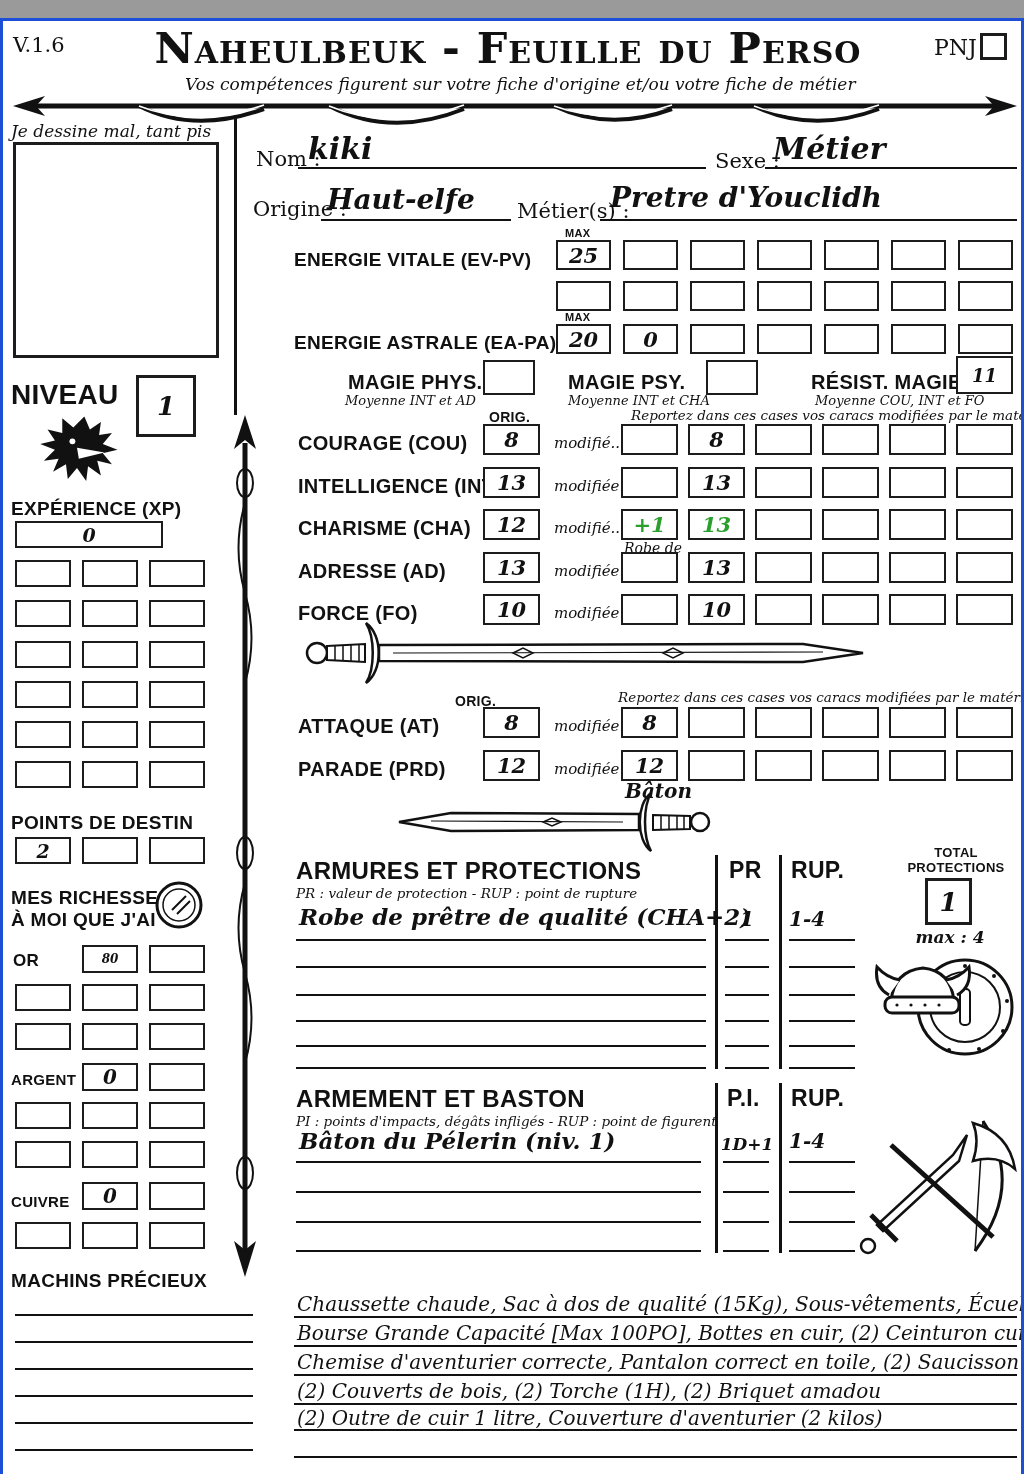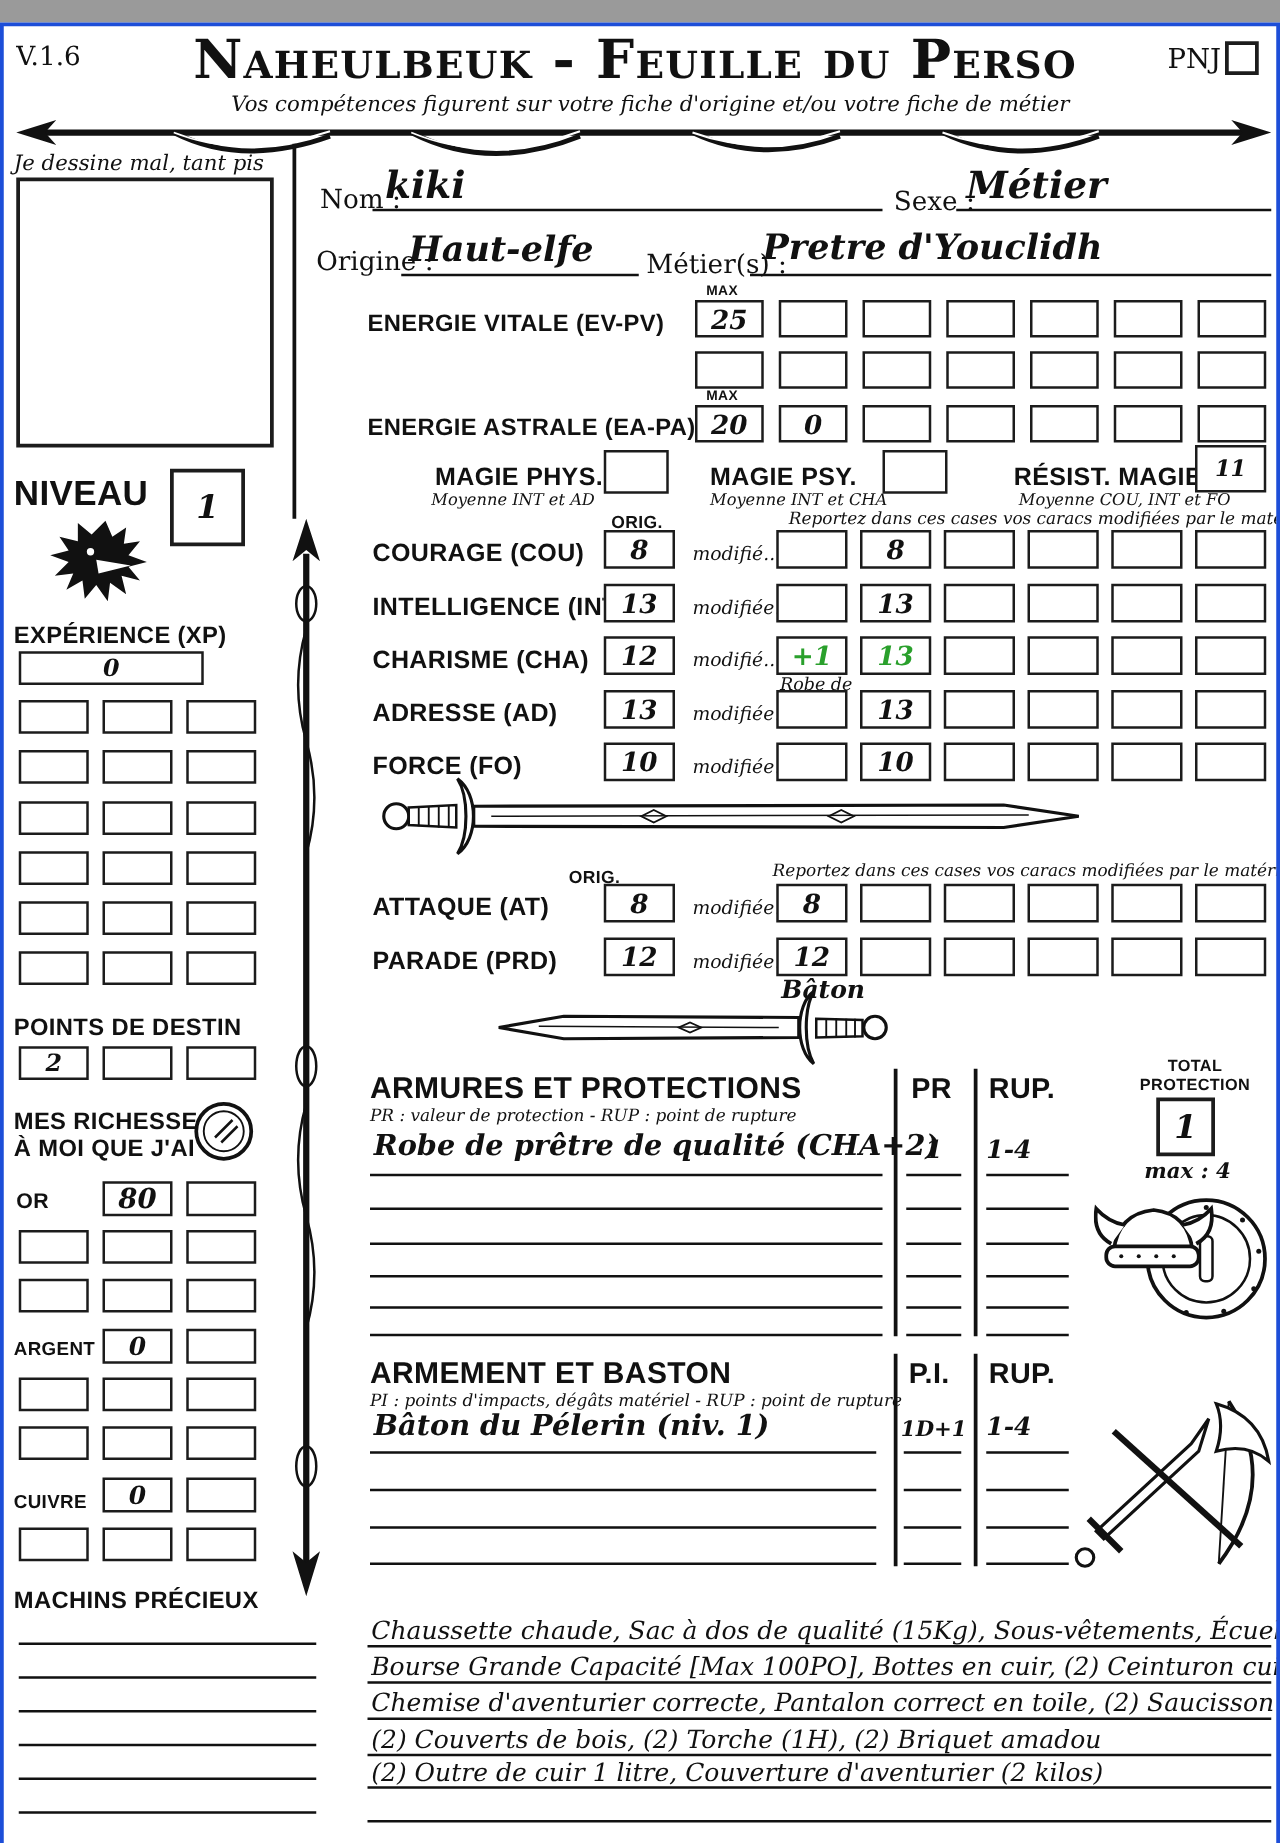--- a/index.html
+++ b/index.html
@@ -92,21 +92,21 @@
   <div class="lbl" style="left:8px;top:866px;font-size:19px;">MES RICHESSES</div>
   <div class="lbl" style="left:8px;top:888px;font-size:19px;">À MOI QUE J'AI</div>
   <svg class="abs" style="left:150px;top:858px;" width="52" height="52" viewBox="0 0 52 52">
     <circle cx="26" cy="26" r="22" fill="#fff" stroke="#111" stroke-width="3"></circle>
     <circle cx="26" cy="26" r="16" fill="none" stroke="#111" stroke-width="1.5"></circle>
     <path d="M19,31 L33,17 M24,35 L37,22" stroke="#111" stroke-width="2" fill="none"></path>
   </svg>
 
   <div class="lbl" style="left:10px;top:930px;font-size:17px;">OR</div>
   <div class="box" style="left:79px;top:924px;width:56px;height:28px;">
-      <span class="hw" style="font-size:22px;">80</span>
+      <span class="hw" style="font-size:12px;">80</span>
     </div>
   <div class="box" style="left:146px;top:924px;width:56px;height:28px;"></div>
   <div class="box" style="left:12px;top:963px;width:56px;height:27px;"></div>
   <div class="box" style="left:79px;top:963px;width:56px;height:27px;"></div>
   <div class="box" style="left:146px;top:963px;width:56px;height:27px;"></div>
   <div class="box" style="left:12px;top:1002px;width:56px;height:27px;"></div>
   <div class="box" style="left:79px;top:1002px;width:56px;height:27px;"></div>
   <div class="box" style="left:146px;top:1002px;width:56px;height:27px;"></div>
 
   <div class="lbl" style="left:8px;top:1050px;font-size:15px;">ARGENT</div>
@@ -372,21 +372,21 @@
   <div class="uline" style="left:722px;top:999px;width:44px;"></div>
   <div class="uline" style="left:786px;top:999px;width:66px;"></div>
   <div class="uline" style="left:293px;top:1024px;width:410px;"></div>
   <div class="uline" style="left:722px;top:1024px;width:44px;"></div>
   <div class="uline" style="left:786px;top:1024px;width:66px;"></div>
   <div class="uline" style="left:293px;top:1046px;width:410px;"></div>
   <div class="uline" style="left:722px;top:1046px;width:44px;"></div>
   <div class="uline" style="left:786px;top:1046px;width:66px;"></div>
 
   <div class="lbl ctr" style="left:898px;top:824px;width:110px;font-size:13px;">TOTAL</div>
-  <div class="lbl ctr" style="left:898px;top:839px;width:110px;font-size:13px;">PROTECTION</div>
+  <div class="lbl ctr" style="left:898px;top:839px;width:110px;font-size:13px;">PROTECTIONS</div>
   <div class="box" style="left:922px;top:857px;width:47px;height:47px;border-width:3px;">
       <span class="hw" style="font-size:26px;">1</span>
     </div>
   <div class="hw ctr" style="left:912px;top:906px;width:70px;font-size:17px;">max : 4</div>
 
   <svg class="abs" style="left:872px;top:922px;" width="146" height="118" viewBox="0 0 146 118">
     <circle cx="90" cy="64" r="47" fill="#fff" stroke="#111" stroke-width="3"></circle>
     <circle cx="90" cy="64" r="35" fill="none" stroke="#111" stroke-width="2"></circle>
     <circle cx="90" cy="23" r="2" fill="#111"></circle>
       <circle cx="119" cy="33" r="2" fill="#111"></circle>
@@ -399,21 +399,21 @@
     <rect x="10" y="54" width="74" height="16" rx="7" fill="#fff" stroke="#111" stroke-width="3"></rect>
     <path d="M14,52 q-15,-8 -12,-28 q10,11 23,13" fill="#fff" stroke="#111" stroke-width="3"></path>
     <path d="M82,52 q15,-8 12,-28 q-10,11 -23,13" fill="#fff" stroke="#111" stroke-width="3"></path>
     <circle cx="22" cy="62" r="1.6" fill="#111"></circle>
       <circle cx="36" cy="62" r="1.6" fill="#111"></circle>
     <circle cx="50" cy="62" r="1.6" fill="#111"></circle>
       <circle cx="64" cy="62" r="1.6" fill="#111"></circle>
   </svg>
 
   <div class="lbl" style="left:293px;top:1064px;font-size:24px;">ARMEMENT ET BASTON</div>
-  <div class="script" style="left:293px;top:1092px;font-size:13.5px;">PI : points d'impacts, dégâts matériel - RUP : point de rupture</div>
+  <div class="script" style="left:293px;top:1092px;font-size:13.5px;">PI : points d'impacts, dégâts infligés - RUP : point de figurent</div>
   <div class="vline" style="left:712px;top:1062px;height:170px;"></div>
   <div class="vline" style="left:776px;top:1062px;height:170px;"></div>
   <div class="lbl" style="left:724px;top:1064px;font-size:23px;">P.I.</div>
   <div class="lbl" style="left:788px;top:1064px;font-size:23px;">RUP.</div>
 
   <div class="hw" style="left:296px;top:1106px;font-size:23px;">Bâton du Pélerin (niv. 1)</div>
   <div class="uline" style="left:293px;top:1112px;width:405px;height:28px;"></div>
   <div class="hw ctr" style="left:712px;top:1113px;width:64px;font-size:17px;">1D+1</div>
   <div class="uline" style="left:720px;top:1112px;width:46px;height:28px;"></div>
   <div class="hw" style="left:786px;top:1108px;font-size:20px;">1-4</div>

